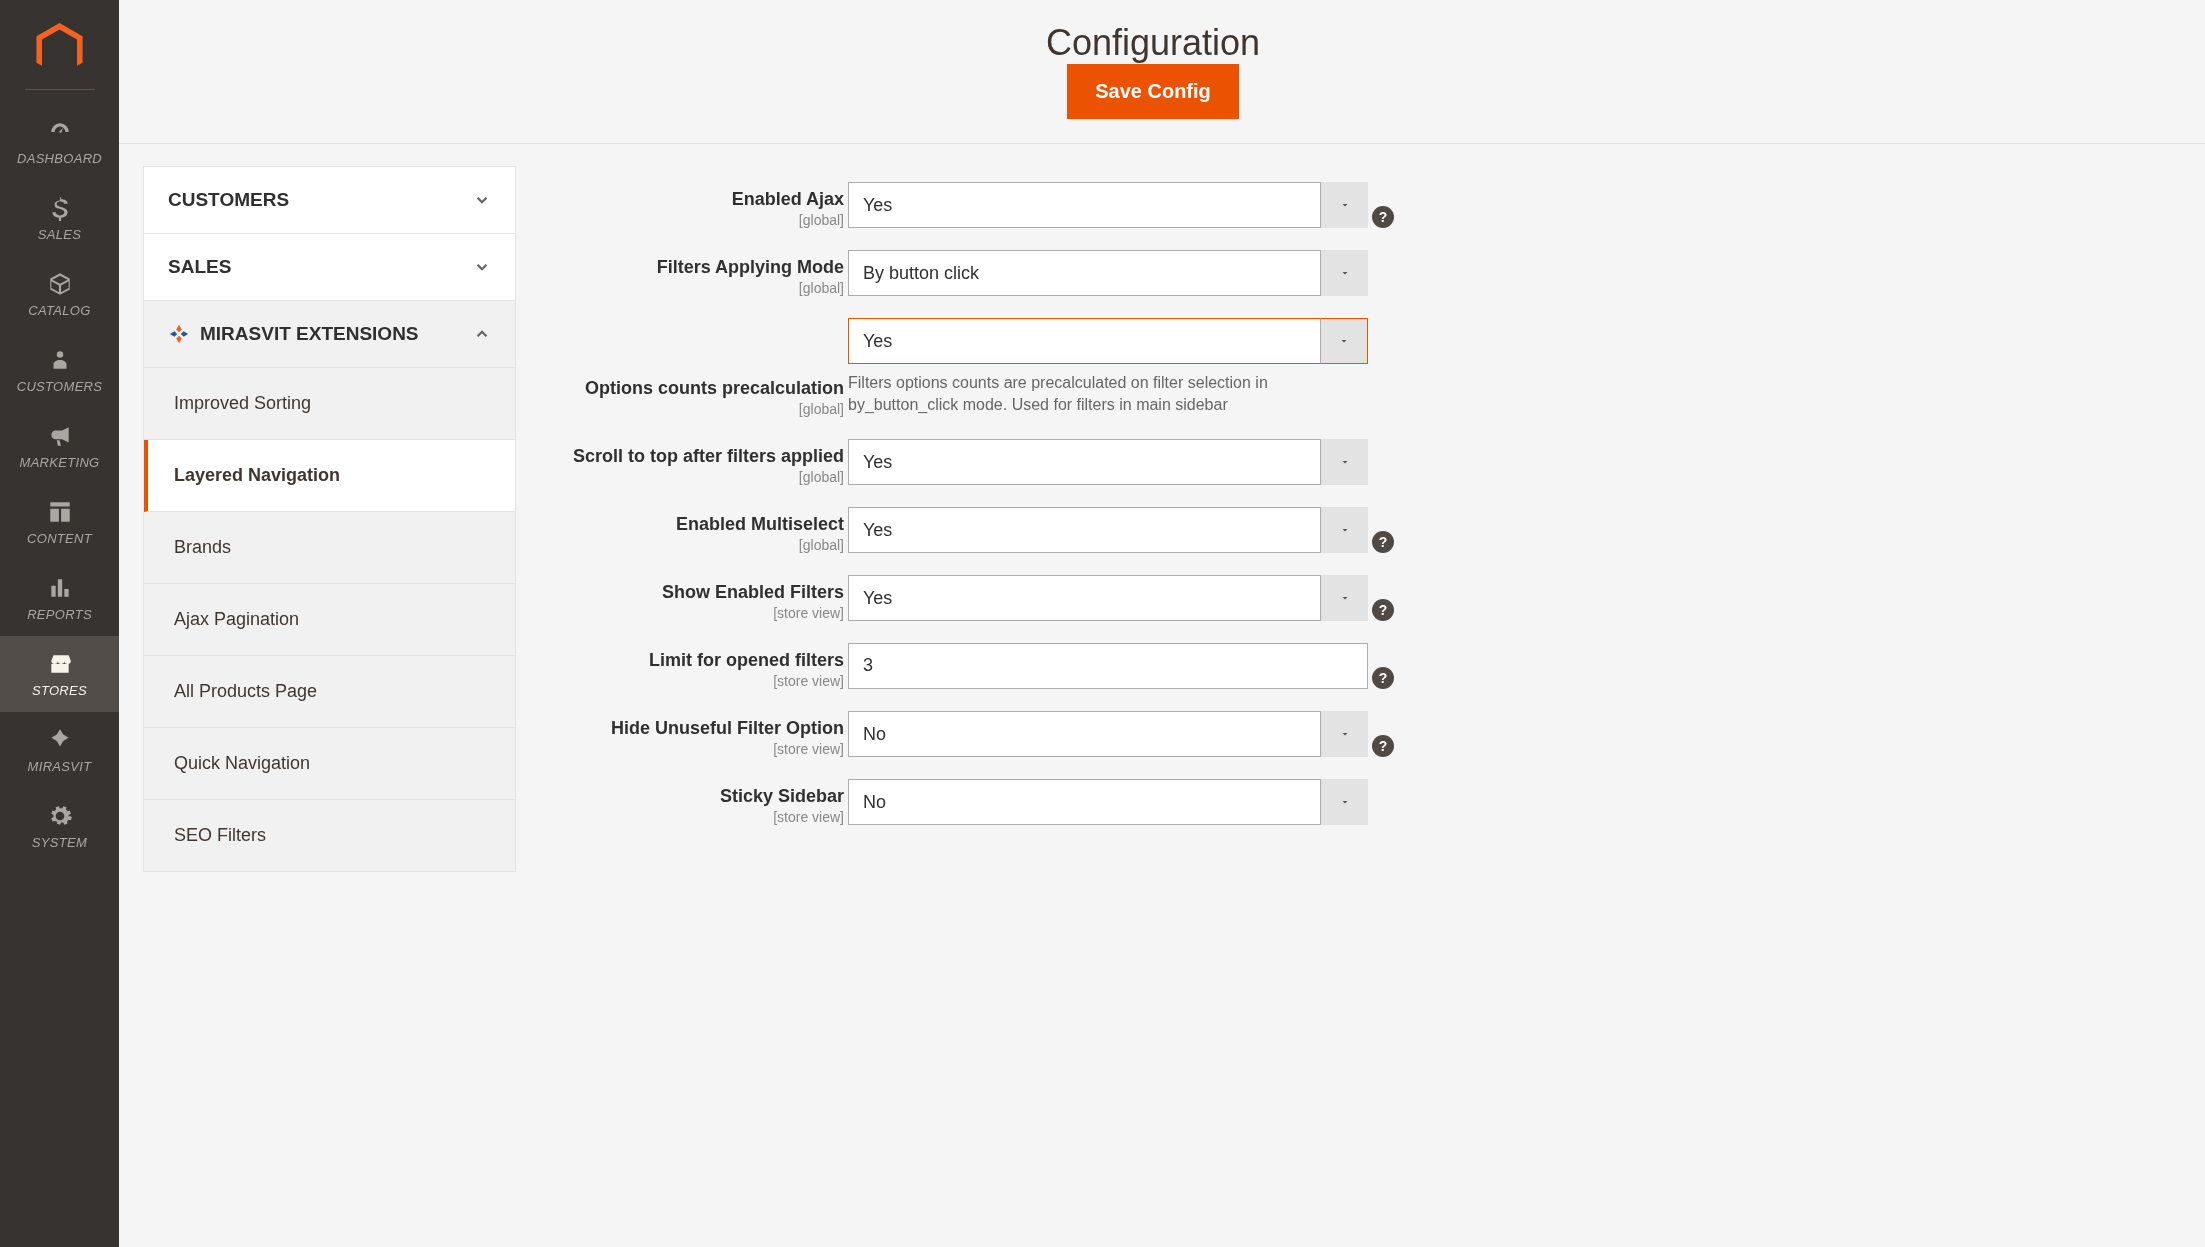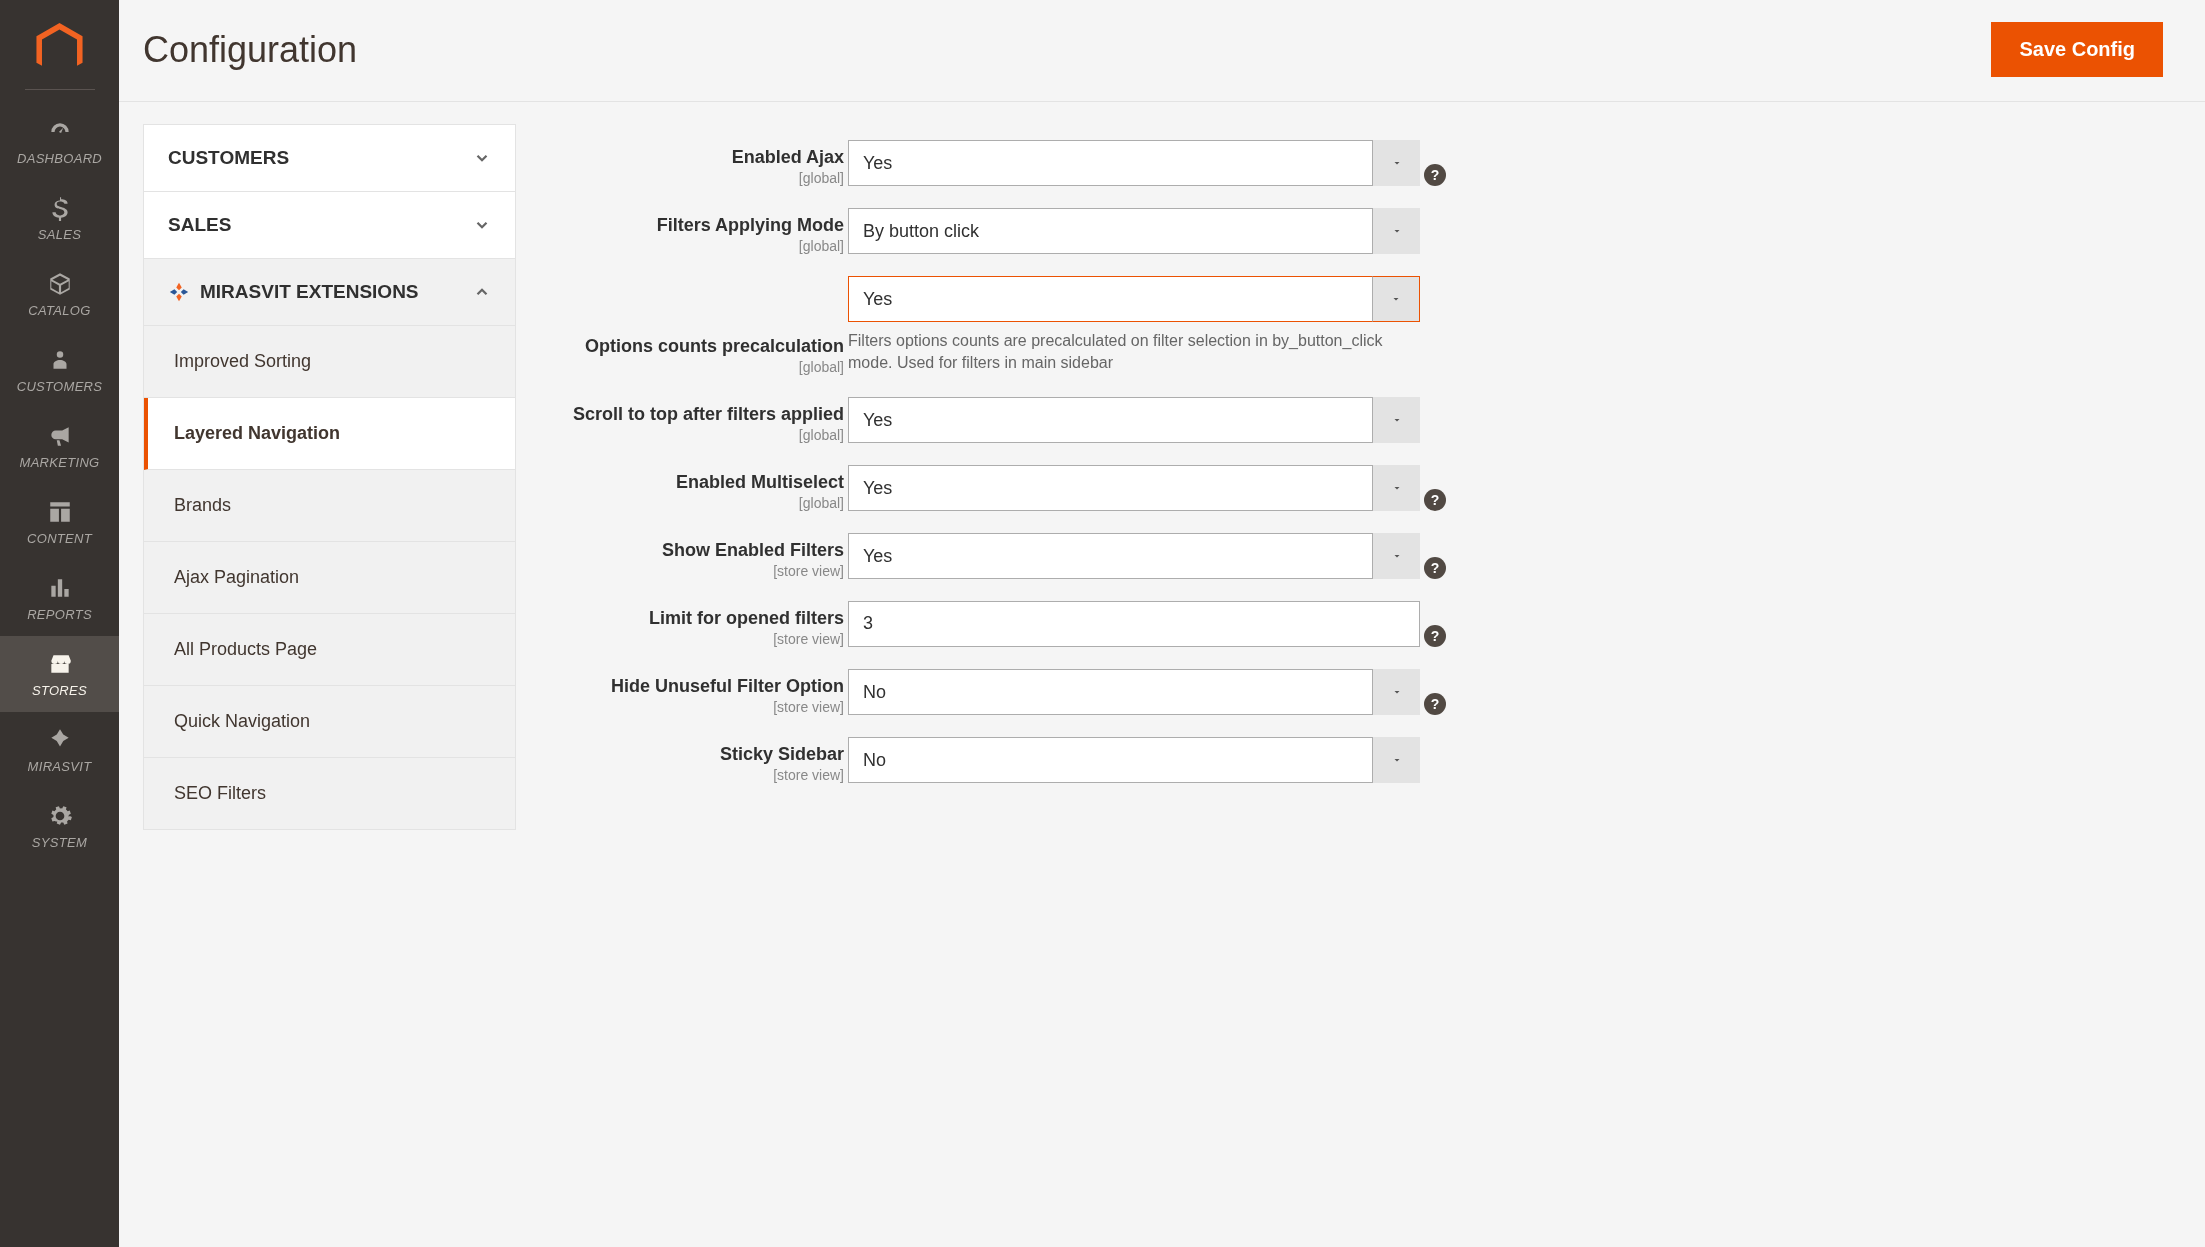--- a/index.html
+++ b/index.html
@@ -23,20 +23,21 @@
     display: block; margin: 0 auto 6px; width: 26px; height: 26px;
   }
   .nav-item .nav-label { font-size: 13px; letter-spacing: 0.3px; }
 
   
   .main { margin-left: 119px; }
   .page-header {
     display: flex; justify-content: space-between; align-items: center;
     padding: 22px 42px 24px 24px; background: #f5f5f5;
     border-bottom: 1px solid #e3e3e3;
+    flex-direction: column;
   }
   .page-title { font-size: 36px; font-weight: 400; color: #41362f; }
   .save-btn {
     background: #eb5202; color: #fff; border: none;
     padding: 16px 28px; font-size: 20px; font-weight: 600;
     cursor: pointer;
   }
 
   .page-body { display: flex; padding: 22px 24px; gap: 36px; align-items: flex-start; }
 
@@ -68,21 +69,21 @@
   .form-area { flex: 1; padding-top: 16px; }
   .field-row {
     display: flex; align-items: flex-end; gap: 4px;
     margin-bottom: 22px;
   }
   .field-label-col {
     width: 292px; text-align: right; padding-top: 6px;
   }
   .field-label { font-size: 18px; color: #303030; font-weight: 600; display: block; }
   .field-scope { font-size: 14px; color: #888; display: block; margin-top: 2px; }
-  .field-control-col { width: 572px; }
+  .field-control-col { width: 520px; }
   .select-wrap {
     position: relative; background: #fff;
   }
   .select-wrap select, .select-wrap input[type=text] {
     width: 100%; height: 46px; border: 1px solid #adadad;
     padding: 0 14px; font-size: 18px; color: #303030; background: #fff;
     appearance: none;
   }
   .select-wrap.highlight select { border: 1px solid #eb5202; }
   .select-caret {

